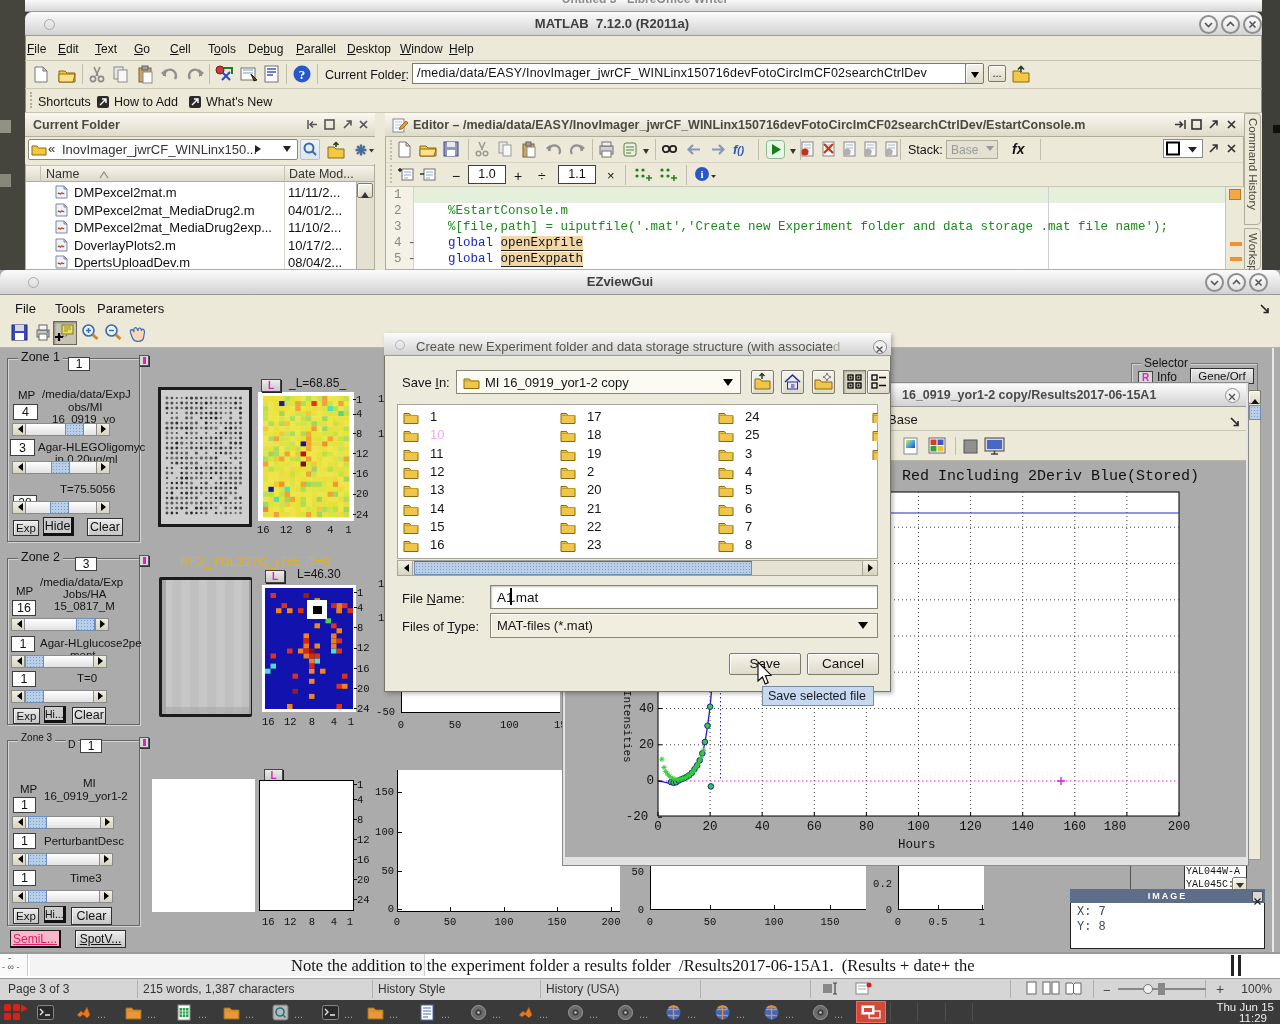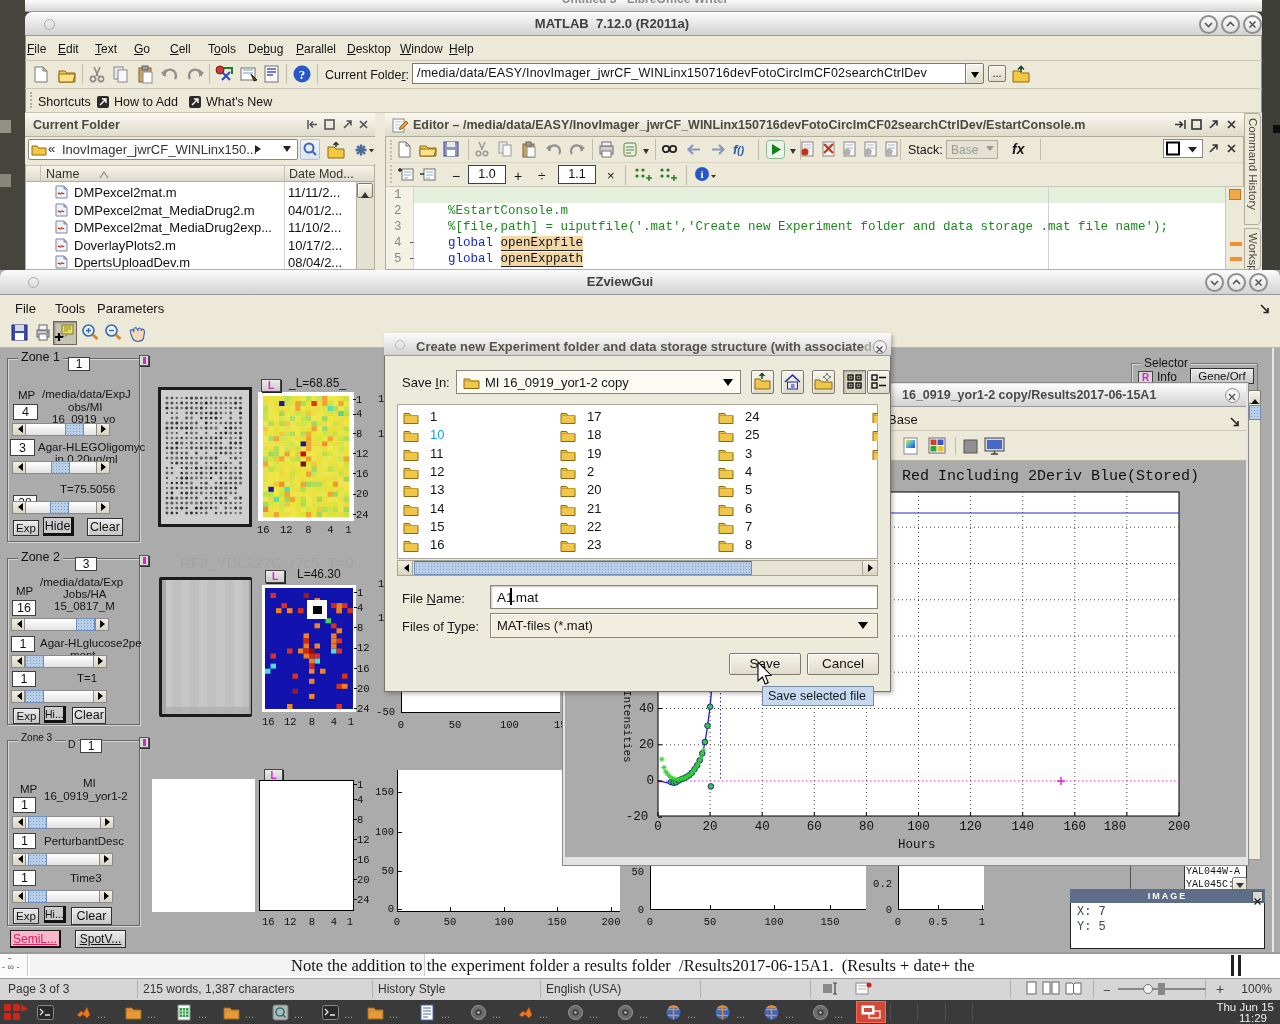--- a/index.html
+++ b/index.html
@@ -539,21 +539,21 @@
 <div class="ab" style="left:70px;top:649px;font-size:11.5px;color:#141414">ment</div>
 <div class="ab sldr" style="left:11px;top:655px;width:96px;height:13px;"></div>
 <div class="ab sarr" style="left:11px;top:655px;height:13px">
     <div class="tri-l"></div>
   </div>
 <div class="ab sarr" style="left:93px;top:655px;height:13px">
     <div class="tri-r"></div>
   </div>
 <div class="ab thmb" style="left:25px;top:655px;height:13px;width:19px"></div>
 <div class="ab edit" style="left:12px;top:671px;width:24px;height:16px;font-size:12.5px;line-height:15px">1</div>
-<div class="ab" style="left:77px;top:672px;font-size:11.5px;color:#141414">T=1</div>
+<div class="ab" style="left:77px;top:672px;font-size:11.5px;color:#141414">T=0</div>
 <div class="ab sldr" style="left:11px;top:690px;width:96px;height:13px;"></div>
 <div class="ab sarr" style="left:11px;top:690px;height:13px">
     <div class="tri-l"></div>
   </div>
 <div class="ab sarr" style="left:93px;top:690px;height:13px">
     <div class="tri-r"></div>
   </div>
 <div class="ab thmb" style="left:25px;top:690px;height:13px;width:19px"></div>
 <div class="ab gbtn" style="left:13px;top:708px;width:27px;height:16px;font-size:11.5px;line-height:14px">Exp</div>
 <div class="ab gbtnp" style="left:44px;top:706px;width:22px;height:17px;font-size:10.5px;line-height:15px">Hi...</div>
@@ -1373,21 +1373,21 @@
     <rect x="31.1" y="3" width="8.7" height="134" fill="#bfbfbf" opacity="0.8"></rect>
     <rect x="39.8" y="3" width="8.7" height="134" fill="#c8c8c8" opacity="0.8"></rect>
     <rect x="48.5" y="3" width="8.7" height="134" fill="#bfbfbf" opacity="0.8"></rect>
     <rect x="57.2" y="3" width="8.7" height="134" fill="#c8c8c8" opacity="0.8"></rect>
     <rect x="65.9" y="3" width="8.7" height="134" fill="#bfbfbf" opacity="0.8"></rect>
     <rect x="74.6" y="3" width="8.7" height="134" fill="#c8c8c8" opacity="0.8"></rect>
     <rect x="83.3" y="3" width="8.7" height="134" fill="#bfbfbf" opacity="0.8"></rect>
     <rect x="3" y="3" width="4" height="134" fill="#9a9a9a" opacity="0.7"></rect>
     <rect x="3" y="130" width="87" height="7" fill="#a8a8a8" opacity="0.6"></rect>
   </svg>
-<div class="ab" style="left:180px;top:554px;font-size:15px;color:#a3a3a3">RF2_YDL227C_r7c5&nbsp; T=0</div>
+<div class="ab" style="left:180px;top:554px;font-size:13px;color:#eab308">RF2_YDL227C_r7c5&nbsp; T=0</div>
 <div class="ab" style="left:265px;top:570px;width:20px;height:13px;background:linear-gradient(#ececec,#c9c9c9);border:1px solid #444;box-shadow:1px 1px 0 #222;color:#e020c0;font-size:10px;font-weight:bold;text-align:center;line-height:12px">L</div>
 <div class="ab" style="left:297px;top:567px;font-size:12px;color:#141414">L=46.30</div>
 <svg class="ab" style="left:262px;top:585px" width="94" height="127">
     <rect x="0" y="0" width="94" height="127" fill="#ffffff"></rect>
     <rect x="3" y="3" width="88" height="121" fill="#1212ae"></rect>
     <rect x="8.5" y="8.0" width="5.5" height="5.0" fill="#e03018"></rect>
     <rect x="41.5" y="8.0" width="5.5" height="5.0" fill="#962012"></rect>
     <rect x="52.5" y="13.1" width="5.5" height="5.0" fill="#f08420"></rect>
     <rect x="19.5" y="18.1" width="5.5" height="5.0" fill="#e03018"></rect>
     <rect x="80.0" y="18.1" width="5.5" height="5.0" fill="#e03018"></rect>
@@ -1782,25 +1782,25 @@
 <div class="ab mono" style="left:898px;top:838px;font-size:12.5px;color:#111">Hours</div>
 <div class="ab" style="left:618px;top:690px;width:16px;height:140px;overflow:visible">
     <div class="mono" style="transform:rotate(90deg);transform-origin:0 0;position:absolute;left:15px;top:0;font-size:11px;color:#111;white-space:nowrap">Intensities</div>
   </div>
 <div class="ab" style="left:1070px;top:889px;width:195px;height:60px;background:#fff;border:1px solid #222"></div>
 <div class="ab" style="left:1070px;top:889px;width:195px;height:14px;background:#5f6e88;color:#fff;font-size:9px;font-weight:bold;text-align:center;line-height:14px;letter-spacing:2px">IMAGE</div>
 <div class="ab" style="left:1252px;top:890.5px;width:11px;height:11px;background:#d8d8d8;border:1px solid #555"><svg width="9" height="9">
       <path d="M1.5 1.5 l6 6 M7.5 1.5 l-6 6" stroke="#222" stroke-width="1.2"></path>
     </svg></div>
 <div class="ab mono" style="left:1077px;top:905px;font-size:12px;color:#3c4c5c">X: 7</div>
-<div class="ab mono" style="left:1077px;top:920px;font-size:12px;color:#3c4c5c">Y: 5</div>
+<div class="ab mono" style="left:1077px;top:920px;font-size:12px;color:#3c4c5c">Y: 8</div>
 <div class="ab" style="left:384px;top:333px;width:507px;height:359px;background:#eceadb;border:1px solid #77746a;box-shadow:2px 2px 4px rgba(0,0,0,0.25)"></div>
 <div class="ab tb" style="left:384px;top:333px;width:507px;height:23px;"></div>
 <div class="ab" style="left:395px;top:340px;width:10px;height:10px;border:1px solid #b8b8b8;border-radius:50%"></div>
-<div class="ab" style="left:416px;top:339px;width:455px;height:16px;overflow:hidden;font-weight:bold;font-size:13px;color:#56534a;white-space:nowrap">Create new Experiment folder and data storage structure (with associate<span style="color:#a8a59a">d</span></div>
+<div class="ab" style="left:416px;top:339px;width:455px;height:16px;overflow:hidden;font-weight:normal;font-size:13px;color:#56534a;white-space:nowrap">Create new Experiment folder and data storage structure (with associate<span style="color:#a8a59a">d</span></div>
 <div class="ab" style="left:873px;top:340px;width:14px;height:14px;border:1.5px solid #8f8f8f;border-radius:50%;background:#f0f0f0"><svg width="11" height="11">
       <path d="M2.5 2.5 l6 6 M8.5 2.5 l-6 6" stroke="#555" stroke-width="1.3"></path>
     </svg></div>
 <div class="ab" style="left:402px;top:375px;font-size:13px;color:#141414">Save <u>I</u>n:</div>
 <div class="ab" style="left:456px;top:370px;width:285px;height:24px;background:#fbfaf3;border:1px solid #88857a;box-shadow:inset 1px 1px 0 #fff"></div>
 <svg class="ab" style="left:463px;top:376px" width="17" height="13" viewBox="0 0 17 13">
     <path d="M1 3 h5.5 l1.5 2 H16 v7.5 H1 z" fill="#f0c64a" stroke="#8a6a10"></path>
     <path d="M1 5 h15" stroke="#c89c20"></path>
   </svg>
 <div class="ab" style="left:485px;top:375px;font-size:13px;color:#141414">MI 16_0919_yor1-2 copy</div>
@@ -1842,21 +1842,21 @@
 <div class="ab" style="left:397px;top:404px;width:481px;height:155px;background:#fff;border:1px solid #a8a598"></div>
 <div class="ab" style="left:403px;top:410px;width:16px;height:13px"><svg width="16" height="13">
       <path d="M1 2.5 h5.5 l1.5 2 H15 v8 H1 z" fill="#f0c64a" stroke="#8a6a10"></path>
       <path d="M1 4.5 h14" stroke="#c89c20"></path>
     </svg></div>
 <div class="ab" style="left:430px;top:409px;font-size:13px;color:#141414">1</div>
 <div class="ab" style="left:403px;top:428.3px;width:16px;height:13px"><svg width="16" height="13">
       <path d="M1 2.5 h5.5 l1.5 2 H15 v8 H1 z" fill="#f0c64a" stroke="#8a6a10"></path>
       <path d="M1 4.5 h14" stroke="#c89c20"></path>
     </svg></div>
-<div class="ab" style="left:430px;top:427.3px;font-size:13px;color:#0ea5e9">10</div>
+<div class="ab" style="left:430px;top:427.3px;font-size:13px;color:#f0abfc">10</div>
 <div class="ab" style="left:403px;top:446.6px;width:16px;height:13px"><svg width="16" height="13">
       <path d="M1 2.5 h5.5 l1.5 2 H15 v8 H1 z" fill="#f0c64a" stroke="#8a6a10"></path>
       <path d="M1 4.5 h14" stroke="#c89c20"></path>
     </svg></div>
 <div class="ab" style="left:430px;top:445.6px;font-size:13px;color:#141414">11</div>
 <div class="ab" style="left:403px;top:464.90000000000003px;width:16px;height:13px"><svg width="16" height="13">
       <path d="M1 2.5 h5.5 l1.5 2 H15 v8 H1 z" fill="#f0c64a" stroke="#8a6a10"></path>
       <path d="M1 4.5 h14" stroke="#c89c20"></path>
     </svg></div>
 <div class="ab" style="left:430px;top:463.90000000000003px;font-size:13px;color:#141414">12</div>
@@ -2000,21 +2000,21 @@
 <div class="ab" style="left:8px;top:952px;font-size:10px;color:#555">-</div>
 <div class="ab" style="left:2px;top:962px;font-size:9px;color:#555">- ∞ -</div>
 <div class="ab" style="left:30px;top:954px;width:395px;height:22px;background:#f4f4f4;border-right:1px solid #ccc"></div>
 <div class="ab serif" style="left:291px;top:956px;font-size:16.5px;color:#141414;white-space:nowrap">Note the addition to the experiment folder a results folder &nbsp;/Results2017-06-15A1.&nbsp; (Results + date+ the</div>
 <div class="ab" style="left:1231px;top:955px;width:2.5px;height:21px;background:#222"></div>
 <div class="ab" style="left:1238px;top:955px;width:2.5px;height:21px;background:#222"></div>
 <div class="ab" style="left:0;top:978px;width:1280px;height:22px;background:#d6d6d6;border-top:1px solid #9a9a9a"></div>
 <div class="ab" style="left:8px;top:982px;font-size:12px;color:#333">Page 3 of 3</div>
 <div class="ab" style="left:143px;top:982px;font-size:12px;color:#333">215 words, 1,387 characters</div>
 <div class="ab" style="left:378px;top:982px;font-size:12px;color:#333">History Style</div>
-<div class="ab" style="left:546px;top:982px;font-size:12px;color:#333">English (USA)</div>
+<div class="ab" style="left:546px;top:982px;font-size:12px;color:#333">History (USA)</div>
 <div class="ab" style="left:137px;top:980px;width:1px;height:18px;background:#b0b0b0"></div>
 <div class="ab" style="left:372px;top:980px;width:1px;height:18px;background:#b0b0b0"></div>
 <div class="ab" style="left:540px;top:980px;width:1px;height:18px;background:#b0b0b0"></div>
 <div class="ab" style="left:700px;top:980px;width:1px;height:18px;background:#b0b0b0"></div>
 <div class="ab" style="left:810px;top:980px;width:1px;height:18px;background:#b0b0b0"></div>
 <div class="ab" style="left:1010px;top:980px;width:1px;height:18px;background:#b0b0b0"></div>
 <div class="ab" style="left:1093px;top:980px;width:1px;height:18px;background:#b0b0b0"></div>
 <div class="ab" style="left:1205px;top:980px;width:1px;height:18px;background:#b0b0b0"></div>
 <svg class="ab" style="left:822px;top:982px" width="18" height="13" viewBox="0 0 18 13">
     <rect x="1" y="2" width="9" height="9" fill="#888"></rect>

